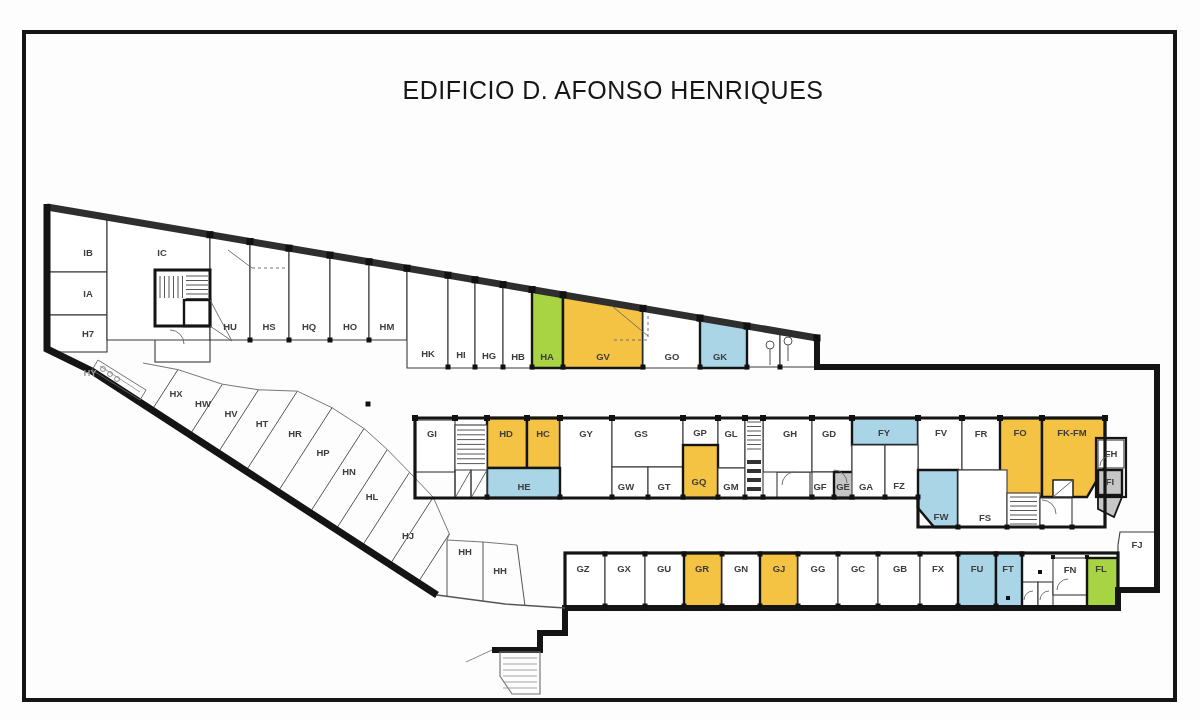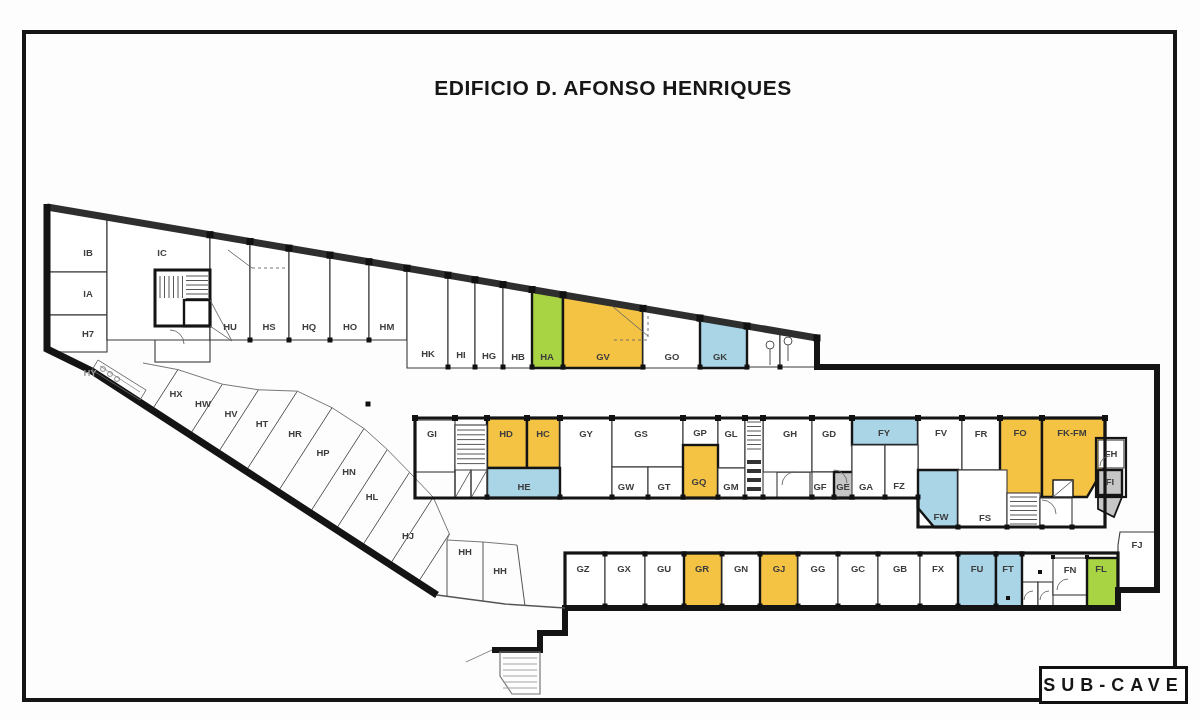--- a/index.html
+++ b/index.html
@@ -1,21 +1,21 @@
 <!DOCTYPE html>
 <html><head>
 <meta charset="utf-8">
 <style>
   html,body{margin:0;padding:0;width:1200px;height:720px;background:#ffffff;overflow:hidden;
             font-family:"Liberation Sans", sans-serif;}
   #sheet{position:relative;width:1200px;height:720px;background:#fdfdfd;}
   #border-frame{position:absolute;left:22px;top:30px;width:1155px;height:672px;
                 border:4px solid #151515;box-sizing:border-box;}
   #title{position:absolute;left:613px;top:76px;transform:translateX(-50%);
-         font-size:21px;font-weight:700;letter-spacing:.5px;color:#161616;white-space:nowrap;}
+         font-size:25px;font-weight:400;letter-spacing:.5px;color:#161616;white-space:nowrap;}
   #plan-svg{position:absolute;left:0;top:0;}
   #floor-label-box{position:absolute;left:1039px;top:666px;width:149px;height:38px;
                    background:#ffffff;border:3px solid #111;box-sizing:border-box;
                    display:flex;align-items:center;justify-content:center;}
   #floor-label-box span{font-size:18px;font-weight:700;letter-spacing:6px;color:#161616;}
 </style>
 </head>
 <body>
 
 <div id="sheet">
@@ -347,16 +347,13 @@
       <text x="818" y="569" text-anchor="middle" dominant-baseline="middle" font-size="9.5" font-weight="700" font-family="&quot;Liberation Sans&quot;, sans-serif" fill="#3d3d3d">GG</text>
       <text x="858" y="569" text-anchor="middle" dominant-baseline="middle" font-size="9.5" font-weight="700" font-family="&quot;Liberation Sans&quot;, sans-serif" fill="#3d3d3d">GC</text>
       <text x="900" y="569" text-anchor="middle" dominant-baseline="middle" font-size="9.5" font-weight="700" font-family="&quot;Liberation Sans&quot;, sans-serif" fill="#3d3d3d">GB</text>
       <text x="938" y="569" text-anchor="middle" dominant-baseline="middle" font-size="9.5" font-weight="700" font-family="&quot;Liberation Sans&quot;, sans-serif" fill="#3d3d3d">FX</text>
       <text x="977" y="569" text-anchor="middle" dominant-baseline="middle" font-size="9.5" font-weight="700" font-family="&quot;Liberation Sans&quot;, sans-serif" fill="#3d3d3d">FU</text>
       <text x="1008" y="569" text-anchor="middle" dominant-baseline="middle" font-size="9.5" font-weight="700" font-family="&quot;Liberation Sans&quot;, sans-serif" fill="#3d3d3d">FT</text>
       <text x="1070" y="570" text-anchor="middle" dominant-baseline="middle" font-size="9.5" font-weight="700" font-family="&quot;Liberation Sans&quot;, sans-serif" fill="#3d3d3d">FN</text>
       <text x="1101" y="569" text-anchor="middle" dominant-baseline="middle" font-size="9.5" font-weight="700" font-family="&quot;Liberation Sans&quot;, sans-serif" fill="#3d3d3d">FL</text>
       <text x="1137" y="545" text-anchor="middle" dominant-baseline="middle" font-size="9.5" font-weight="700" font-family="&quot;Liberation Sans&quot;, sans-serif" fill="#3d3d3d">FJ</text>
     </svg>
-  <div id="floor-label-box">
-    <span>SUB-CAVE</span>
-  </div>
 </div>
 
 </body></html>

